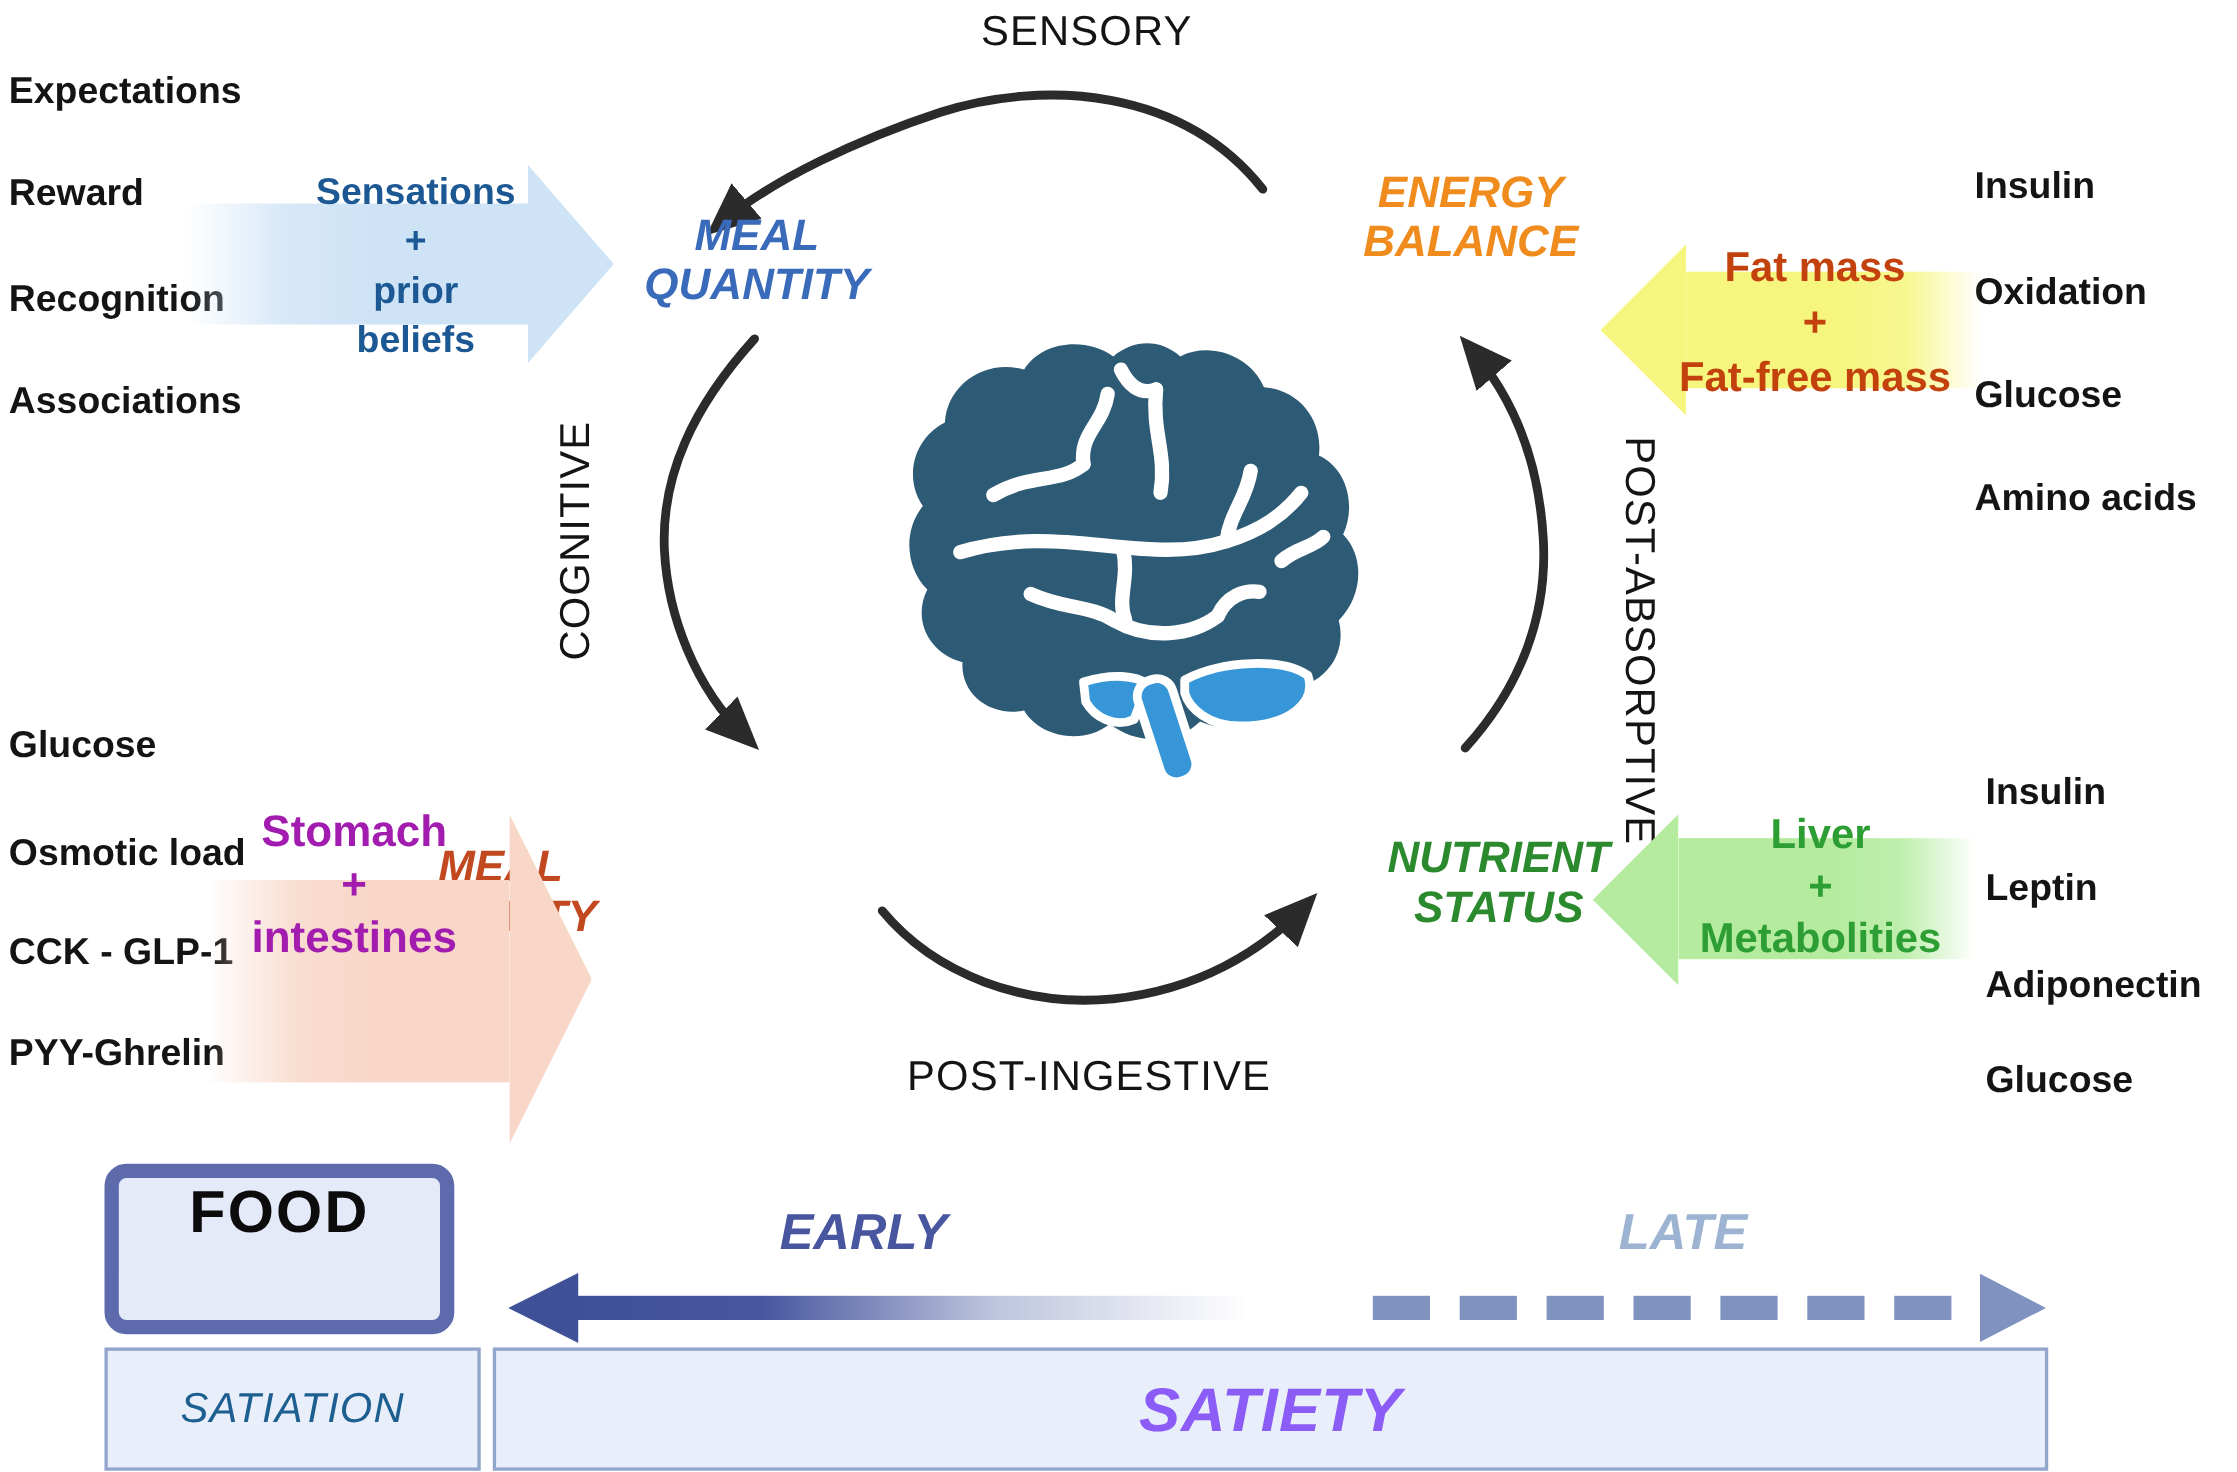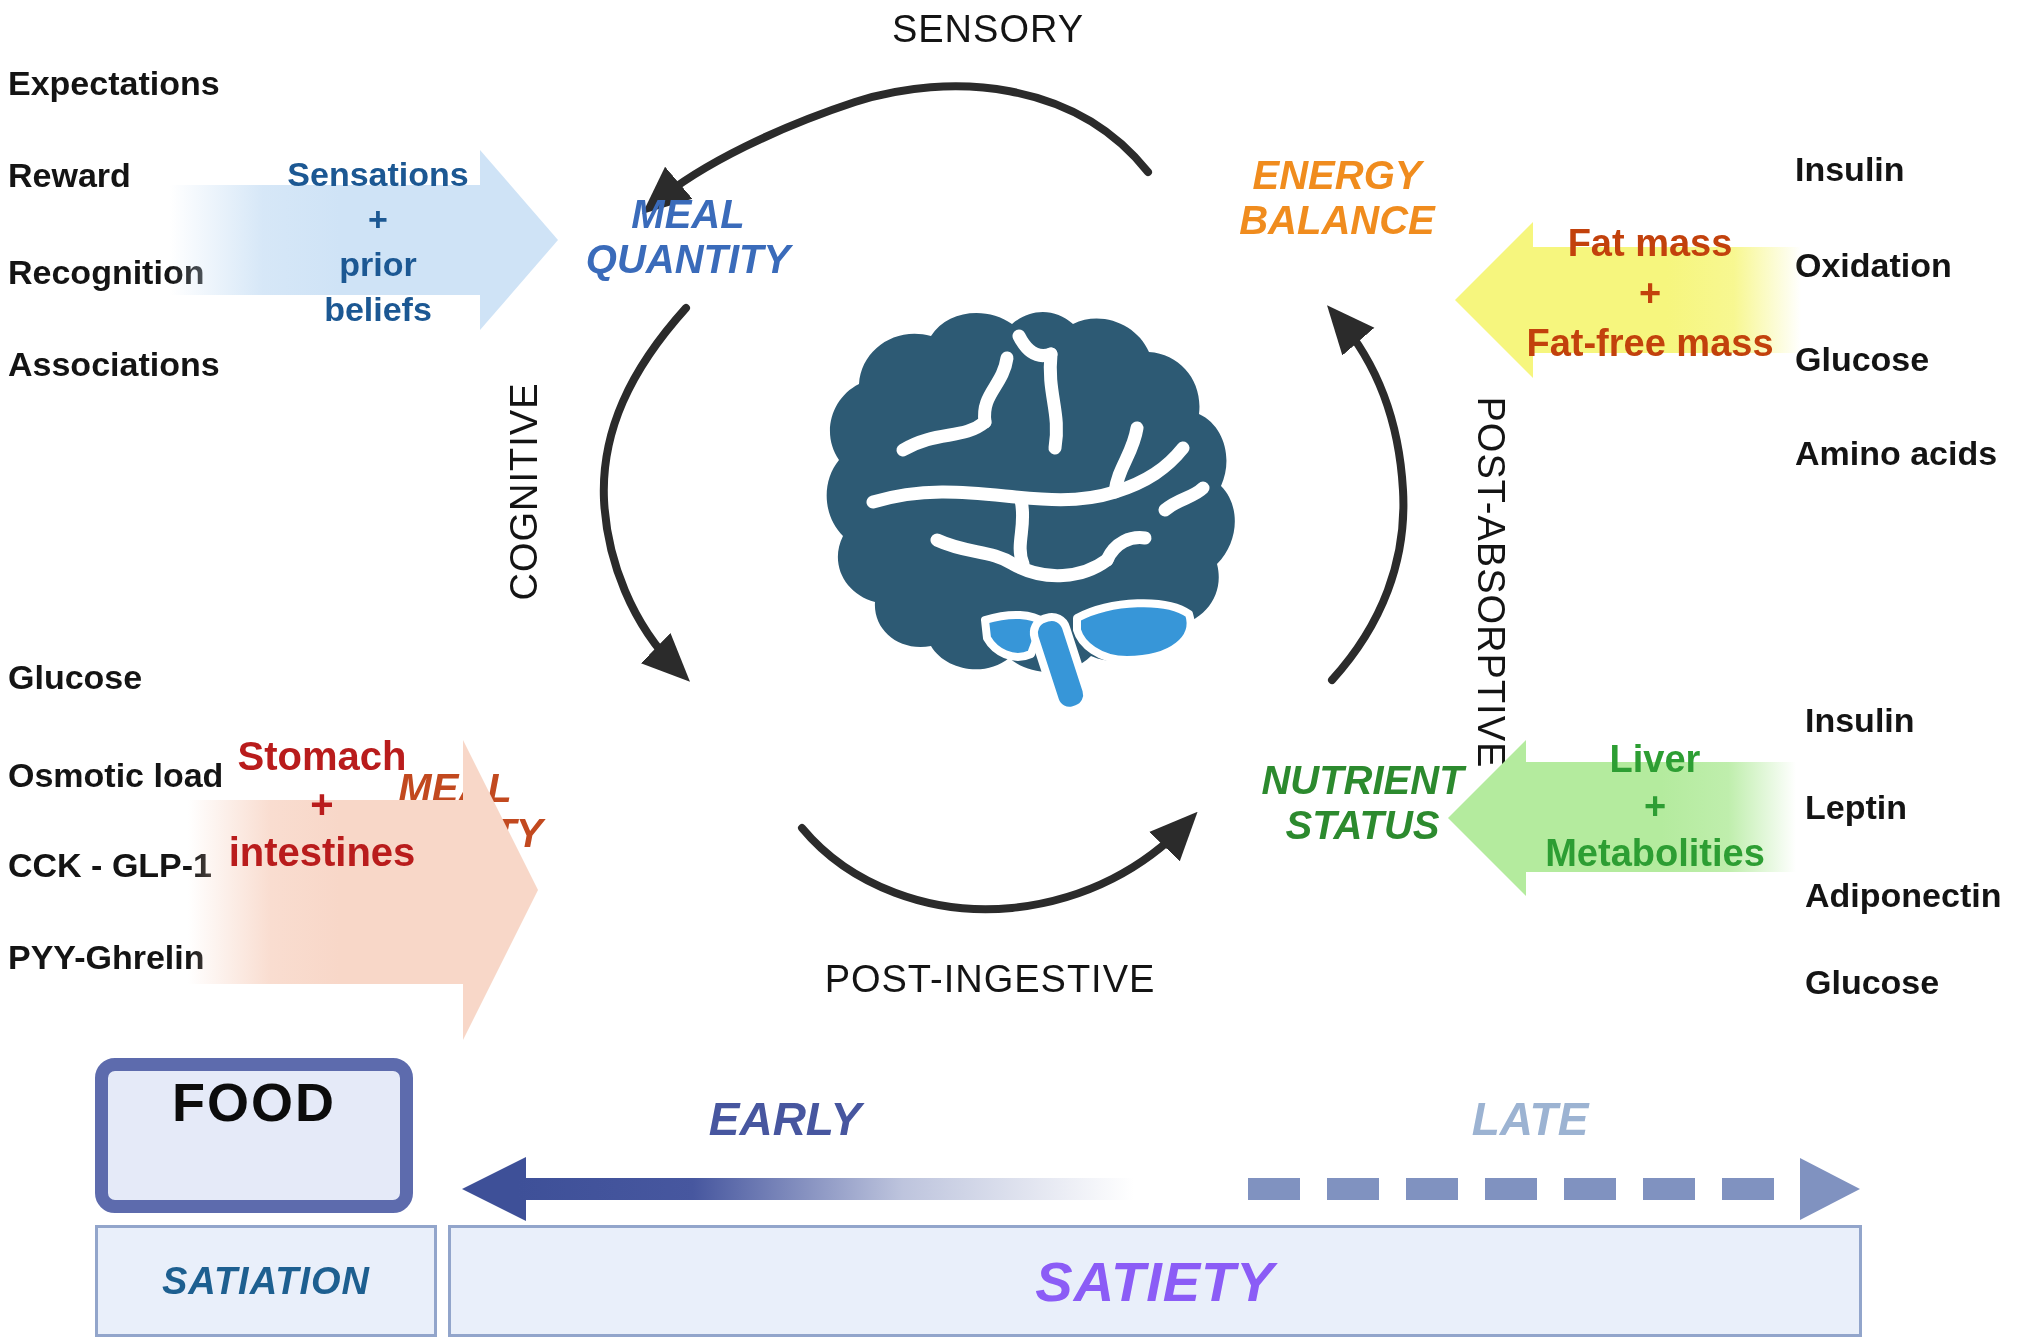--- a/index.html
+++ b/index.html
@@ -16,21 +16,21 @@
   
   .phase{position:absolute;font-size:38px;font-weight:400;color:#141414;text-align:center;letter-spacing:1px;white-space:nowrap;}
   .rot-ccw{transform:rotate(-90deg);}
   .rot-cw{transform:rotate(90deg);}
   
   .ba-body{position:absolute;}
   .ba-head-right{position:absolute;clip-path:polygon(0 0,100% 50%,0 100%);}
   .ba-head-left{position:absolute;clip-path:polygon(100% 0,0 50%,100% 100%);}
   .ba-text{position:absolute;text-align:center;font-weight:700;white-space:nowrap;}
   .ba-text-sensations{font-size:34px;line-height:45px;color:#1c5893;}
-  .ba-text-stomach{font-size:40px;line-height:48px;color:#b91c1c;}
+  .ba-text-stomach{font-size:40px;line-height:48px;color:#a21caf;}
   .ba-text-fatmass{font-size:38px;line-height:50px;color:#c2410c;}
   .ba-text-liver{font-size:38px;line-height:47px;color:#2d9e33;}
   .fill-blue{background:#cfe3f6;}
   .fill-pink{background:#f8d7c8;}
   .fill-yellow{background:#f6f67e;}
   .fill-green{background:#b4eb9e;}
   .grad-blue{background:linear-gradient(to right, rgba(207,227,246,0) 0%, rgba(207,227,246,.85) 30%, #cfe3f6 55%);}
   .grad-pink{background:linear-gradient(to right, rgba(248,215,200,0) 0%, rgba(248,215,200,.85) 30%, #f8d7c8 55%);}
   .grad-yellow{background:linear-gradient(to left, rgba(246,246,126,0) 0%, rgba(246,246,126,.85) 25%, #f6f67e 50%);}
   .grad-green{background:linear-gradient(to left, rgba(180,235,158,0) 0%, rgba(180,235,158,.85) 25%, #b4eb9e 50%);}
@@ -41,21 +41,21 @@
   .brain{position:absolute;left:815px;top:300px;}
   
   .food-box{position:absolute;left:95px;top:1058px;width:318px;height:155px;background:#e5eaf8;
             border:13px solid #5d6bad;border-radius:20px;box-sizing:border-box;
             display:flex;align-items:flex-start;justify-content:center;}
   .food-label{font-size:54px;font-weight:700;color:#0c0c0c;letter-spacing:2px;}
   .band-box{position:absolute;top:1225px;height:112px;background:#e9effa;border:3px solid #92a5cb;
             box-sizing:border-box;display:flex;align-items:center;justify-content:center;}
   .satiation-box{left:95px;width:342px;}
   .satiety-box{left:448px;width:1414px;}
-  .satiation-label{font-size:38px;font-weight:700;font-style:italic;color:#1d5f90;letter-spacing:1px;}
+  .satiation-label{font-size:38px;font-weight:400;font-style:italic;color:#1d5f90;letter-spacing:1px;}
   .satiety-label{font-size:56px;font-weight:700;font-style:italic;color:#8b5cf6;letter-spacing:1px;}
   .early-label{position:absolute;left:660px;top:1092px;width:250px;text-align:center;
                font-size:46px;font-weight:700;font-style:italic;color:#47569f;}
   .late-label{position:absolute;left:1405px;top:1092px;width:250px;text-align:center;
               font-size:46px;font-weight:700;font-style:italic;color:#9cb3d2;}
   .tl-solid{position:absolute;left:518px;top:1178px;width:700px;height:22px;
             background:linear-gradient(to right,#3e5098 0%,#47579f 25%,rgba(110,125,180,.45) 55%,rgba(255,255,255,0) 88%);}
   .tl-head-left{position:absolute;left:462px;top:1157px;width:64px;height:64px;background:#3e5098;
                 clip-path:polygon(100% 0,0 50%,100% 100%);}
   .tl-dashes{position:absolute;left:1248px;top:1178px;width:560px;height:22px;display:flex;gap:27px;}

